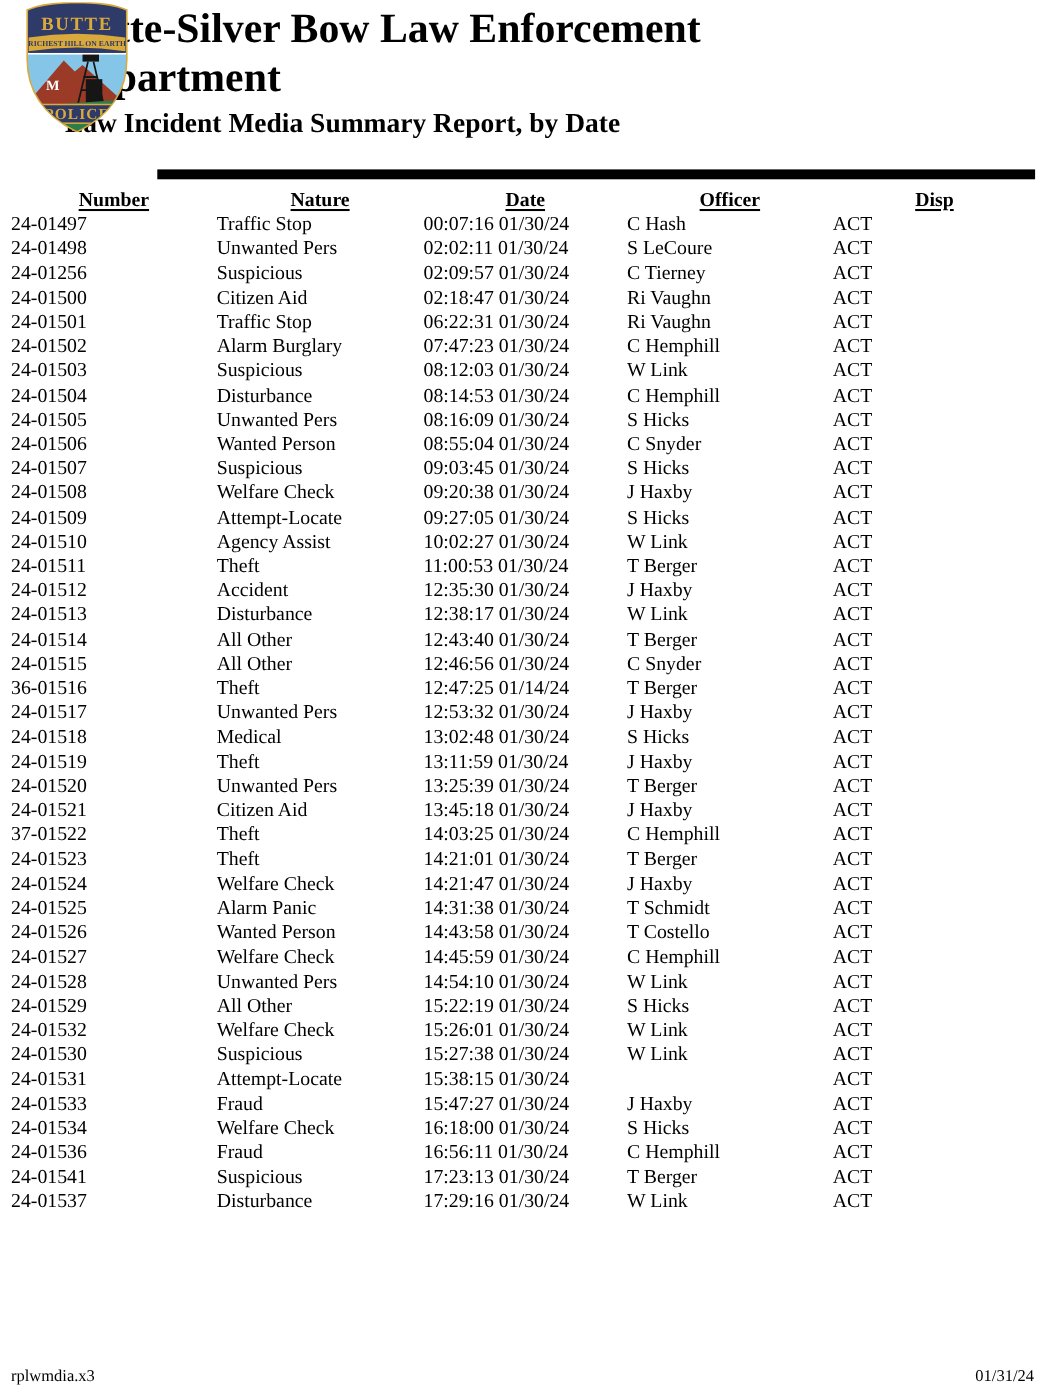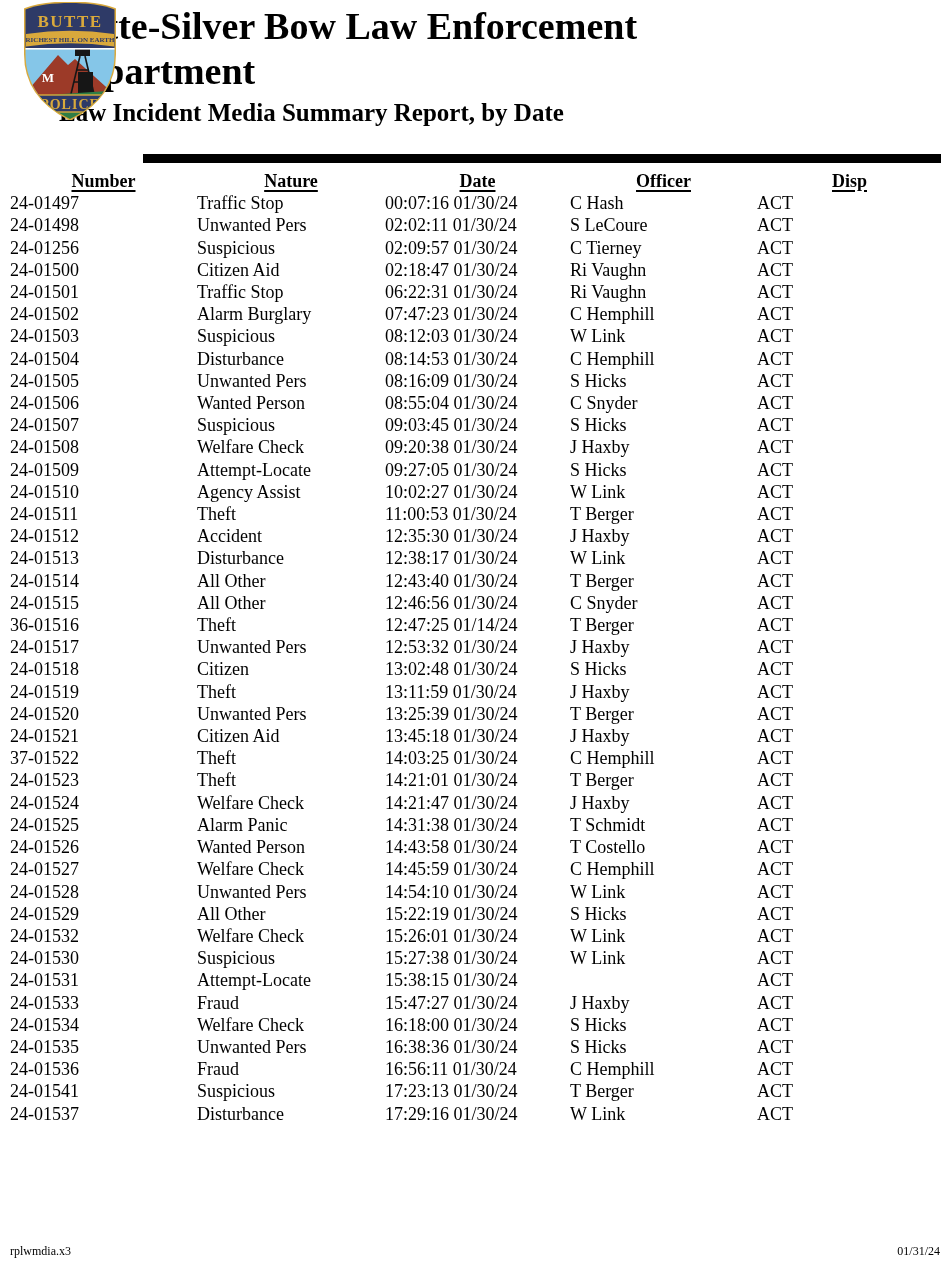--- a/index.html
+++ b/index.html
@@ -49,21 +49,21 @@
   table.report-table td {
     font-size: 18px; line-height: 22.2px; height: 22.2px;
     white-space: nowrap; overflow: hidden;
     vertical-align: top;
   }
 
   
   .footer {
     position: absolute; left: 10px; right: 10px; top: 1242px;
     display: flex; justify-content: space-between;
-    font-size: 12px; line-height: 18px;
+    font-size: 15px; line-height: 18px;
   }
 
   .badge text { font-family: "Liberation Serif", "DejaVu Serif", serif; }
 </style>
 </head>
 <body>
 
 <div class="page">
 
   <div class="header">
@@ -278,21 +278,21 @@
           </tr>
           <tr>
             <td>24-01517</td>
             <td>Unwanted Pers</td>
             <td>12:53:32 01/30/24</td>
             <td>J Haxby</td>
             <td>ACT</td>
           </tr>
           <tr>
             <td>24-01518</td>
-            <td>Citizen</td>
+            <td>Medical</td>
             <td>13:02:48 01/30/24</td>
             <td>S Hicks</td>
             <td>ACT</td>
           </tr>
           <tr>
             <td>24-01519</td>
             <td>Theft</td>
             <td>13:11:59 01/30/24</td>
             <td>J Haxby</td>
             <td>ACT</td>
@@ -396,27 +396,20 @@
             <td>ACT</td>
           </tr>
           <tr>
             <td>24-01534</td>
             <td>Welfare Check</td>
             <td>16:18:00 01/30/24</td>
             <td>S Hicks</td>
             <td>ACT</td>
           </tr>
           <tr>
-            <td>24-01535</td>
-            <td>Unwanted Pers</td>
-            <td>16:38:36 01/30/24</td>
-            <td>S Hicks</td>
-            <td>ACT</td>
-          </tr>
-          <tr>
             <td>24-01536</td>
             <td>Fraud</td>
             <td>16:56:11 01/30/24</td>
             <td>C Hemphill</td>
             <td>ACT</td>
           </tr>
           <tr>
             <td>24-01541</td>
             <td>Suspicious</td>
             <td>17:23:13 01/30/24</td>

